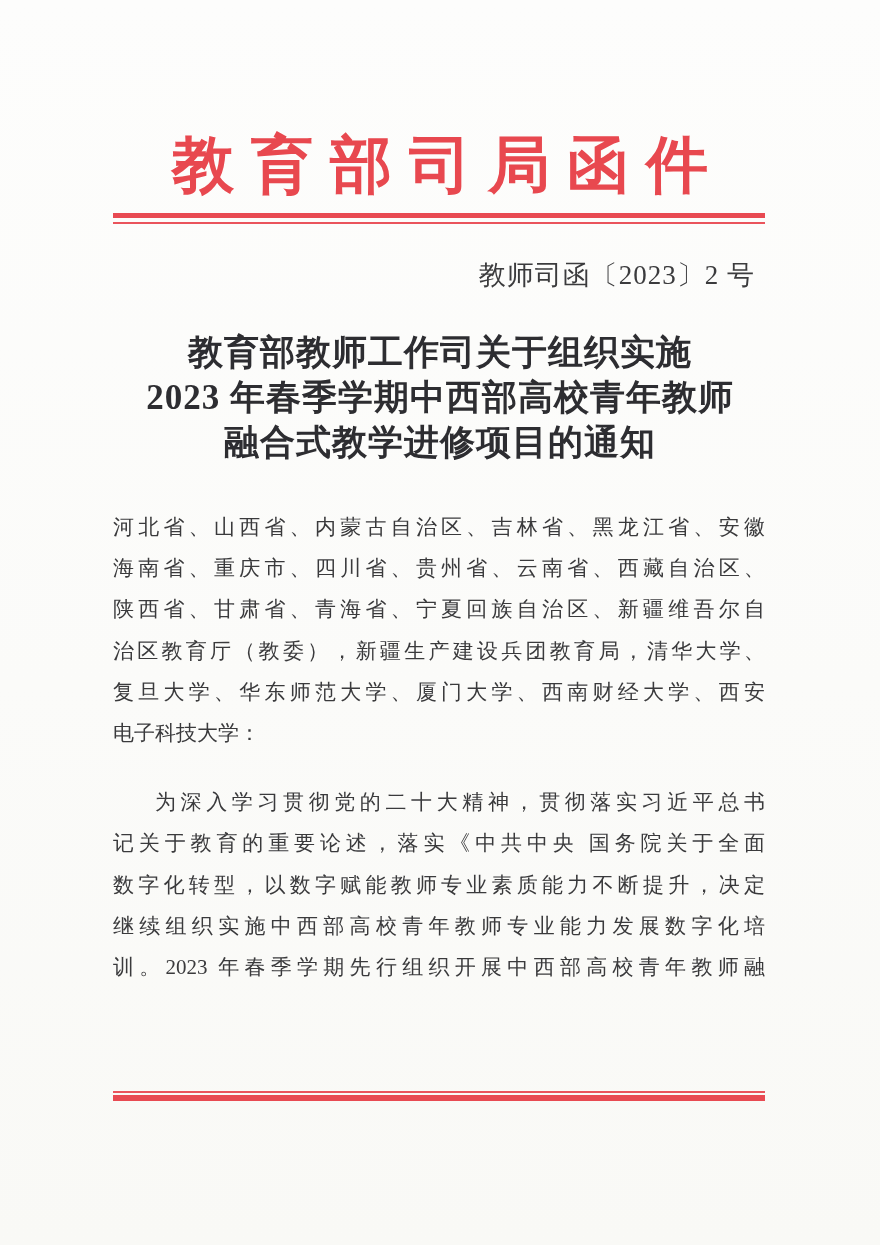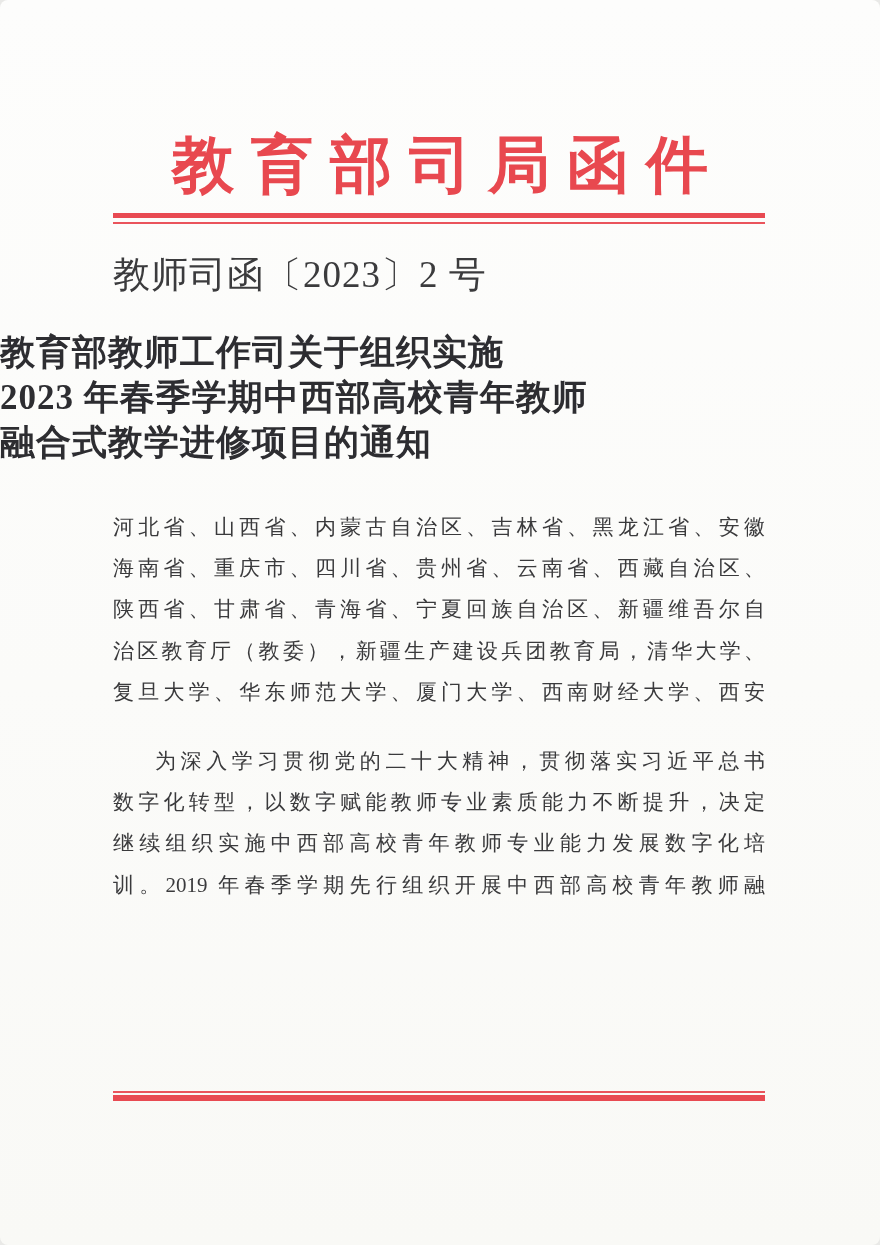--- a/index.html
+++ b/index.html
@@ -8,21 +8,20 @@
     background: #e9e9e7;
     font-family: "Liberation Serif", "DejaVu Serif", serif;
   }
   .page {
     position: relative;
     width: 880px;
     height: 1245px;
     margin: 0 auto;
     background: linear-gradient(180deg, #fdfdfc 0%, #fbfbf9 55%, #f9f9f6 100%);
     overflow: hidden;
-    border-radius: 8px;
   }
   
   .masthead {
     position: absolute;
     top: 126px;
     left: 0;
     width: 880px;
     box-sizing: border-box;
     text-align: center;
     font-size: 62px;
@@ -40,33 +39,34 @@
   }
   .rule-top .rule-thick { height: 5px; background: #e84a52; }
   .rule-top .rule-thin  { height: 2px; background: #ea545c; margin-top: 4px; }
 
   
   .doc-number {
     position: absolute;
     top: 257px;
     left: 113px;
     width: 642px;
-    font-size: 37px;
+    text-align: right;
+    font-size: 27px;
     line-height: 36px;
     color: #3b3b3d;
     letter-spacing: 1px;
   }
 
   
   .title {
     position: absolute;
     top: 330px;
     left: 0;
     width: 880px;
-    text-align: left;
+    text-align: center;
     font-size: 35px;
     line-height: 45px;
     font-weight: bold;
     color: #2d2d31;
     letter-spacing: 1px;
   }
 
   
   .body-text {
     position: absolute;
@@ -116,24 +116,26 @@
     <div class="title-line">2023 年春季学期中西部高校青年教师</div>
     <div class="title-line">融合式教学进修项目的通知</div>
   </div>
 
   <div class="body-text" id="body-text">
       <div class="body-line jl">河北省、山西省、内蒙古自治区、吉林省、黑龙江省、安徽</div>
       <div class="body-line jl">海南省、重庆市、四川省、贵州省、云南省、西藏自治区、</div>
       <div class="body-line jl">陕西省、甘肃省、青海省、宁夏回族自治区、新疆维吾尔自</div>
       <div class="body-line jl">治区教育厅（教委），新疆生产建设兵团教育局，清华大学、</div>
       <div class="body-line jl">复旦大学、华东师范大学、厦门大学、西南财经大学、西安</div>
+      <div class="body-line">电子科技大学：</div>
       <div class="body-line jl indent">为深入学习贯彻党的二十大精神，贯彻落实习近平总书</div>
+      <div class="body-line jl">记关于教育的重要论述，落实《中共中央 国务院关于全面</div>
       <div class="body-line jl">数字化转型，以数字赋能教师专业素质能力不断提升，决定</div>
       <div class="body-line jl">继续组织实施中西部高校青年教师专业能力发展数字化培</div>
-      <div class="body-line jl">训。2019 年春季学期先行组织开展中西部高校青年教师融</div>
+      <div class="body-line jl">训。2023 年春季学期先行组织开展中西部高校青年教师融</div>
     </div>
 
   <div class="rule-bottom">
     <div class="rule-thin"></div>
     <div class="rule-thick"></div>
   </div>
 
 </div>
 
 </body></html>

